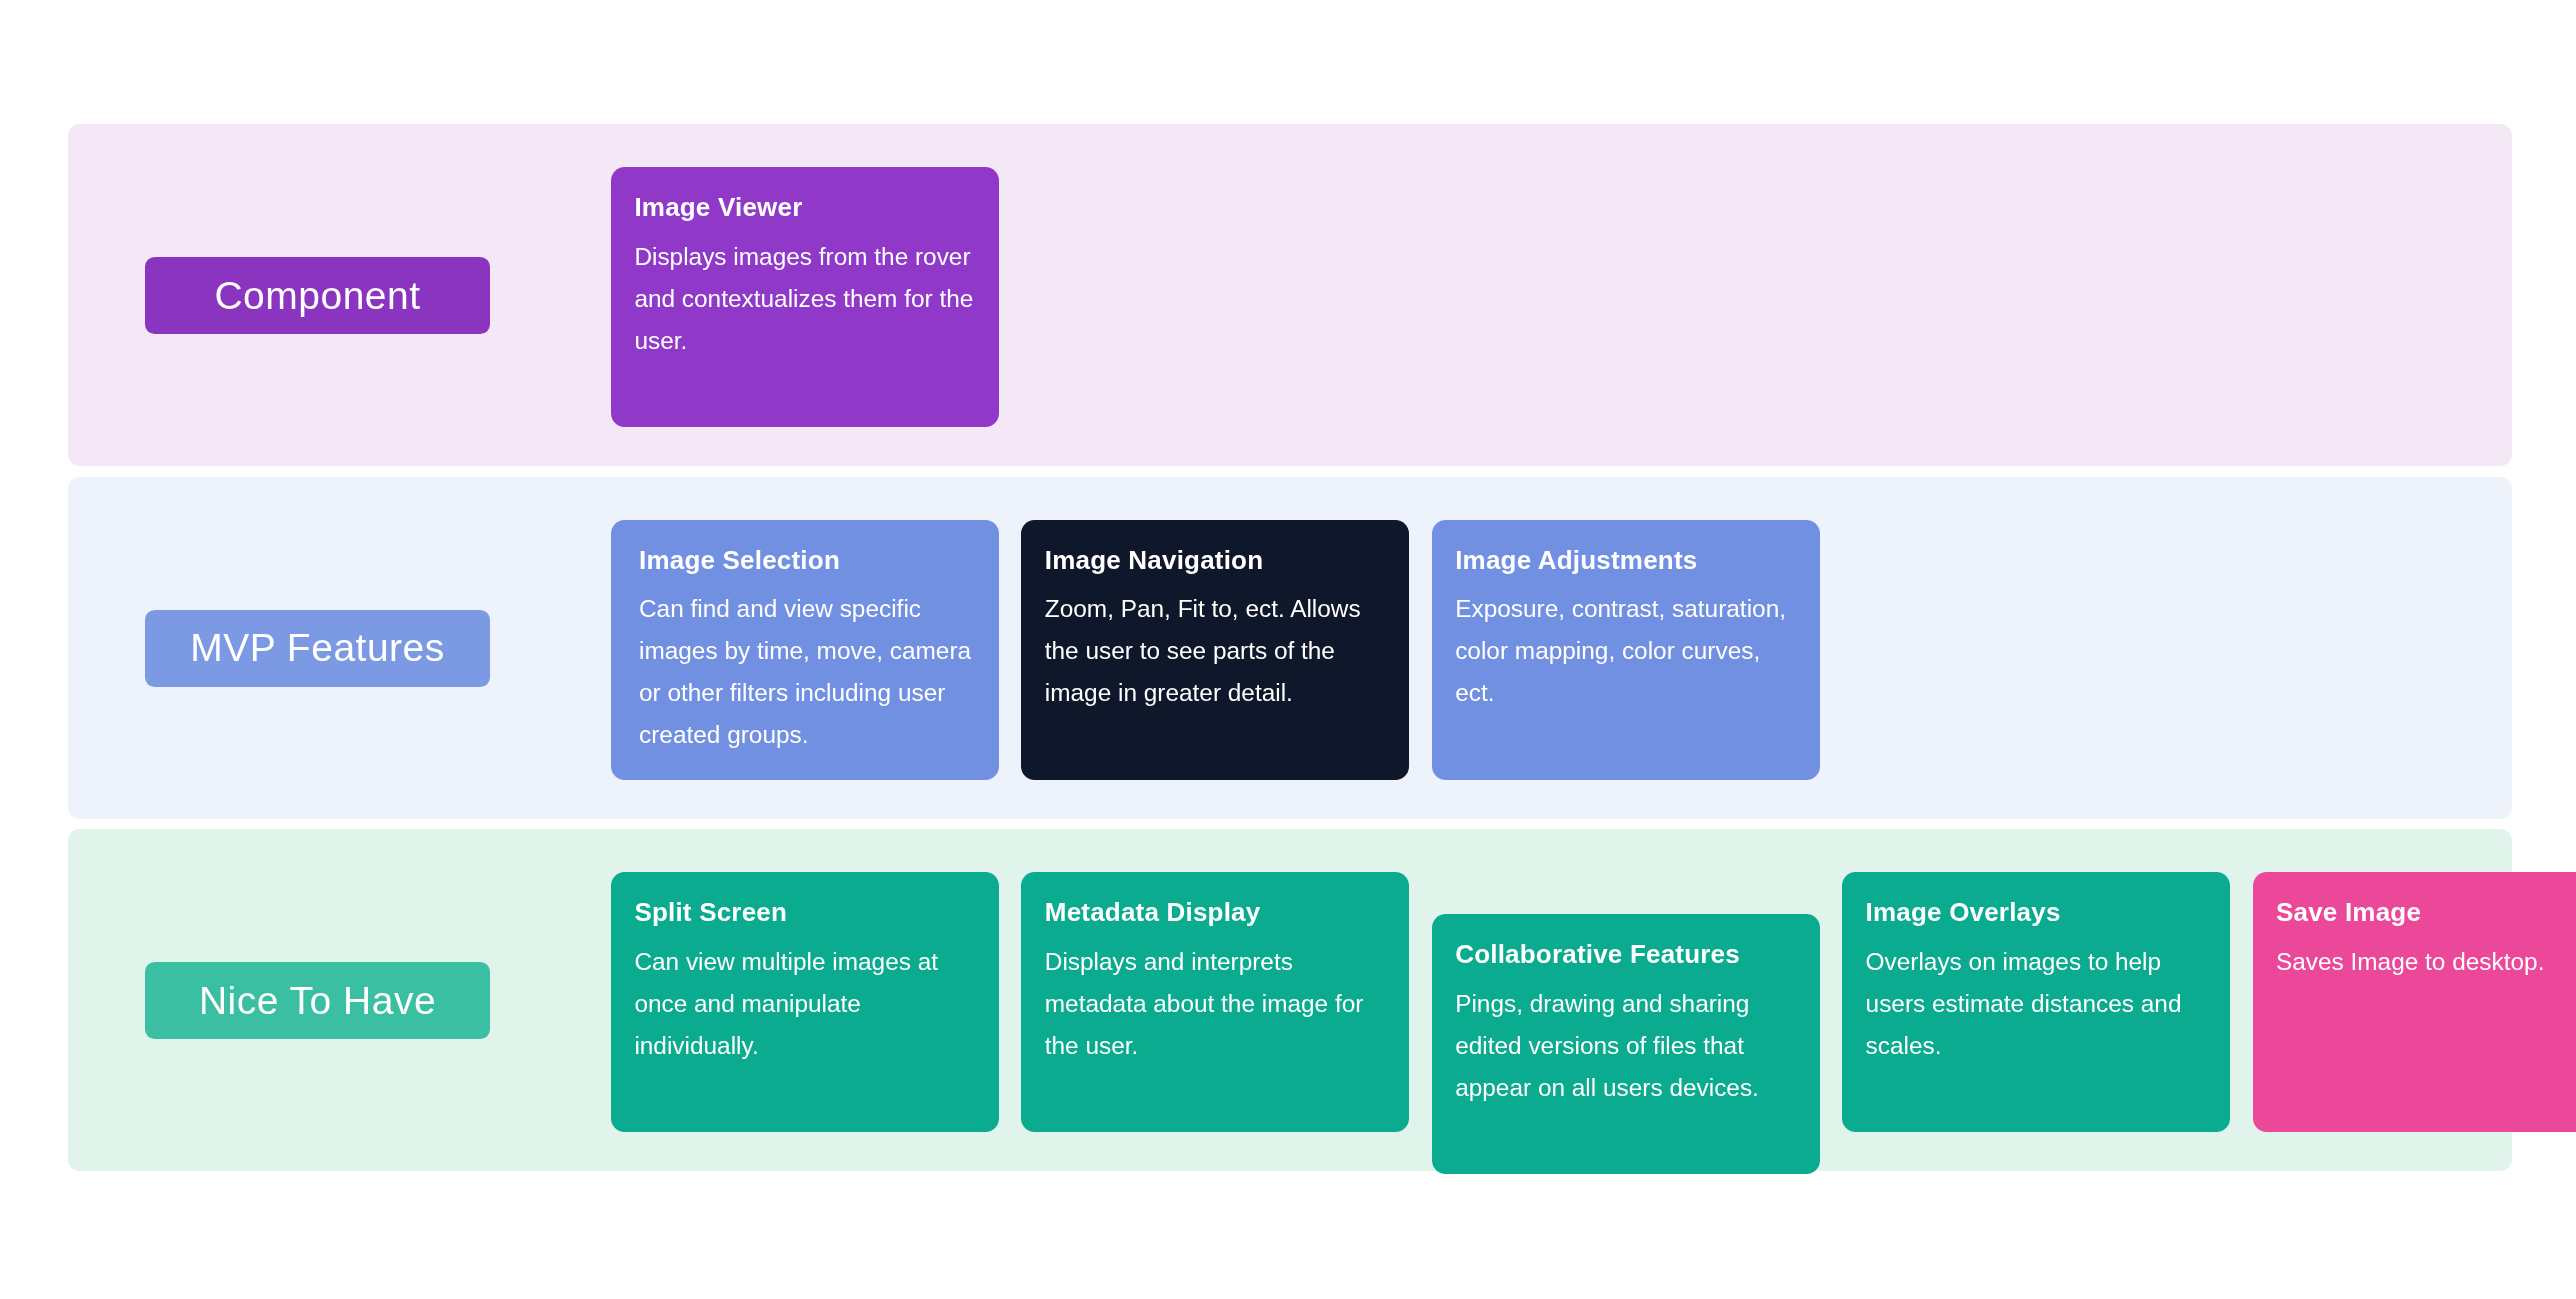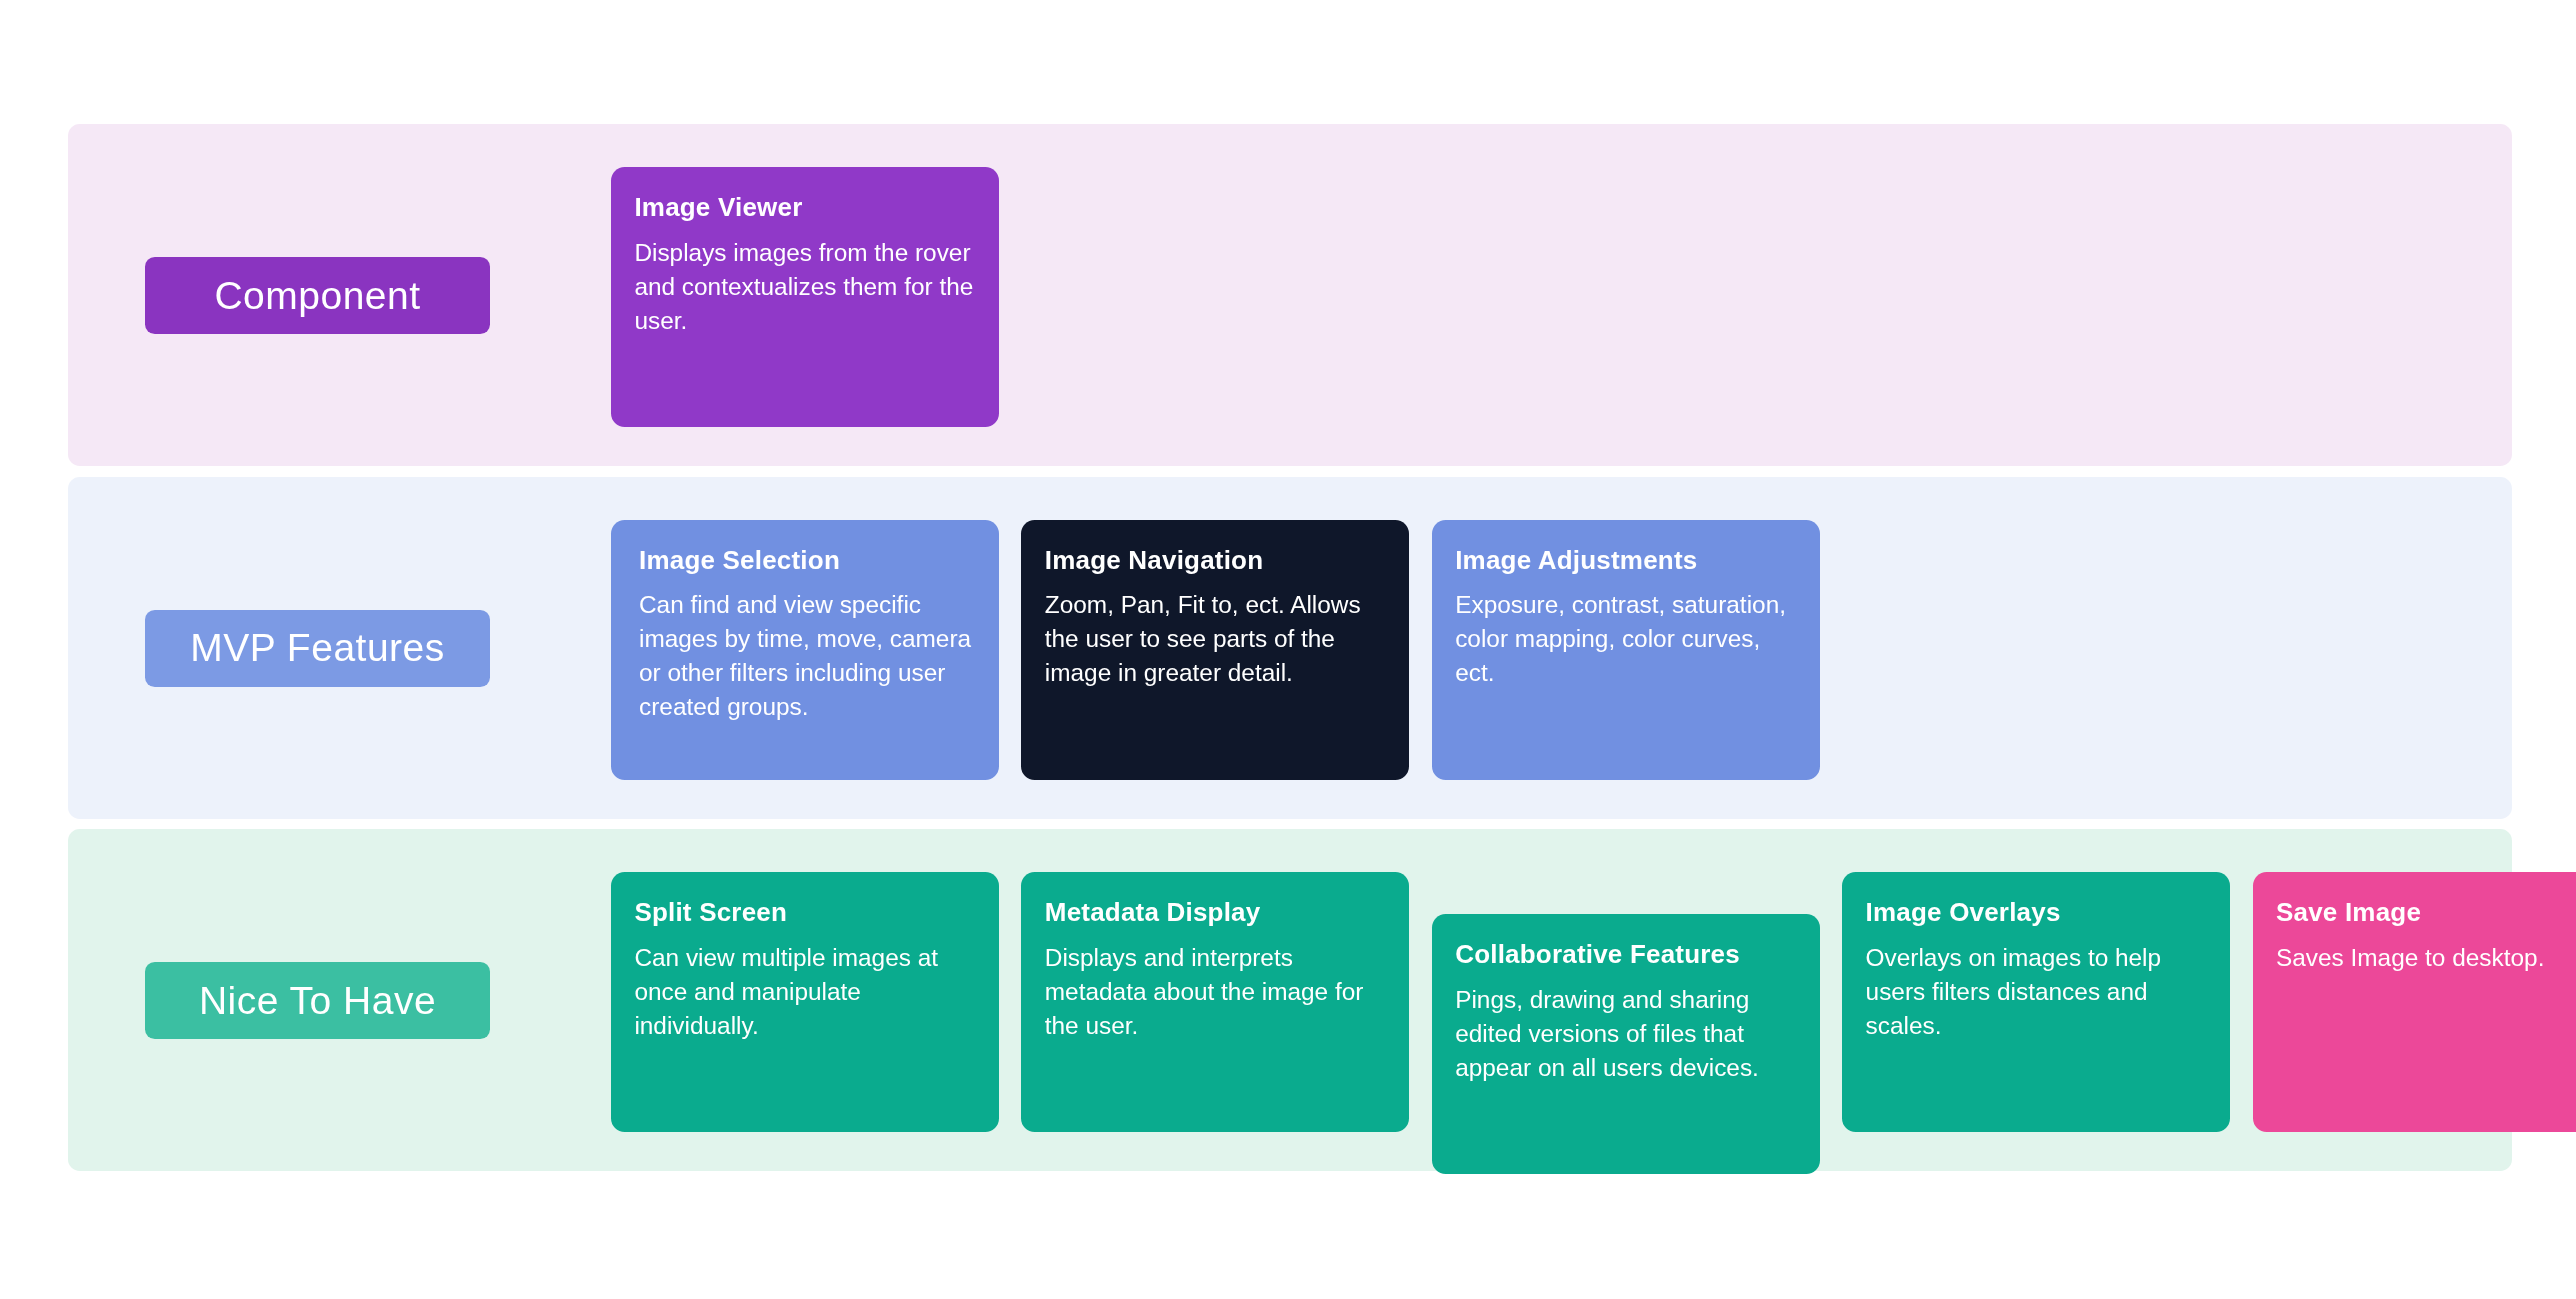--- a/index.html
+++ b/index.html
@@ -62,21 +62,21 @@
     margin: 0;
     font-size: 26px;
     font-weight: 700;
     white-space: nowrap;
     letter-spacing: 0.2px;
   }
   .card-desc {
     margin: 12.7px 0 0 0;
     font-size: 24.4px;
     font-weight: 400;
-    line-height: 34px;
+    line-height: 42px;
   }
 </style>
 </head>
 <body>
 
 <div class="board" id="board">
     <section class="band" style="background: rgb(245, 232, 246);">
     <div class="lane-label" style="background: rgb(138, 52, 192);">
       <span class="lane-label-text">Component</span>
     </div>
@@ -118,21 +118,21 @@
         <article class="card" style="background: rgb(10, 171, 142);">
     <h3 class="card-title">Metadata Display</h3>
     <p class="card-desc">Displays and interprets metadata about the image for the user.</p>
   </article>
         <article class="card" style="background: rgb(10, 171, 142); margin-top: 42px;">
     <h3 class="card-title">Collaborative Features</h3>
     <p class="card-desc">Pings, drawing and sharing edited versions of files that appear on all users devices.</p>
   </article>
         <article class="card" style="background: rgb(10, 171, 142);">
     <h3 class="card-title">Image Overlays</h3>
-    <p class="card-desc">Overlays on images to help users filters distances and scales.</p>
+    <p class="card-desc">Overlays on images to help users estimate distances and scales.</p>
   </article>
         <article class="card" style="background: #ec4899;">
     <h3 class="card-title">Save Image</h3>
     <p class="card-desc">Saves Image to desktop.</p>
   </article>
       </div>
   </section>
   </div>
 
 

